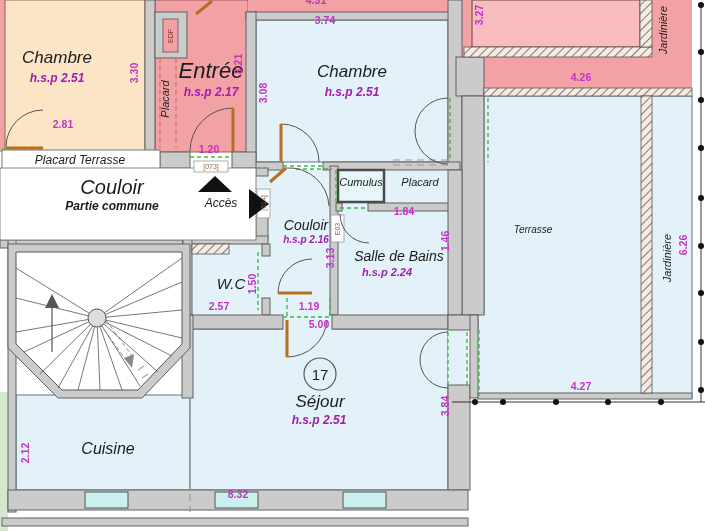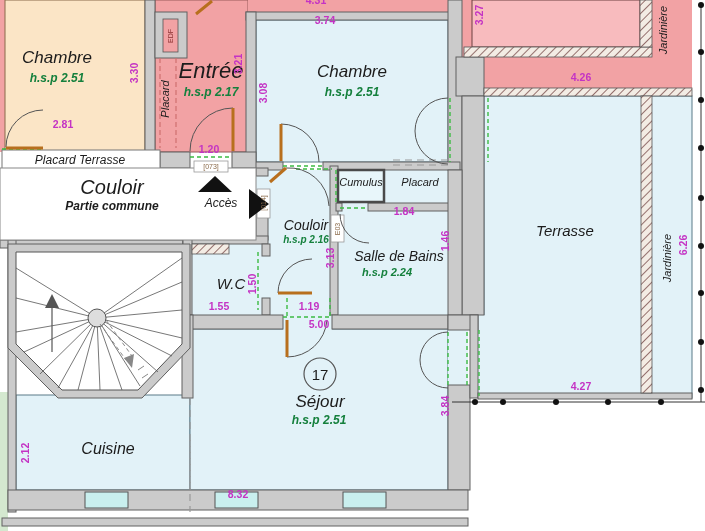--- a/index.html
+++ b/index.html
@@ -3,21 +3,21 @@
 <meta charset="utf-8">
 <style>
   html,body{margin:0;padding:0;background:#fff;}
   #stage{position:relative;width:705px;height:531px;background:#ffffff;overflow:hidden;
          font-family:"Liberation Sans",sans-serif;}
   #stage svg{position:absolute;left:0;top:0;}
   .lb{position:absolute;transform:translate(-50%,-50%);white-space:nowrap;line-height:1;
       color:#1c1c1c;font-family:"Liberation Sans",sans-serif;}
   .it{font-style:italic;}
   .rot{transform:translate(-50%,-50%) rotate(-90deg);}
-  .hsp{color:#15803d;font-style:italic;font-weight:bold;}
+  .hsp{color:#a21caf;font-style:italic;font-weight:bold;}
   .dim{color:#c433c4;font-size:10.5px;font-weight:bold;}
   .code{font-size:7px;color:#8a6a4a;}
   .edf{font-size:7px;color:#8a3030;}
 </style>
 </head>
 <body>
 
 <div id="stage">
 
 <svg width="705" height="531" viewBox="0 0 705 531">
@@ -240,37 +240,37 @@
 <span class="lb it" style="left:221px;top:203px;font-size:12px">Accès</span>
 <span class="lb code rot" style="left:263px;top:203px">[014]</span>
 <span class="lb it" style="left:352px;top:71px;font-size:17px">Chambre</span>
 <span class="lb hsp" style="left:352px;top:92px;font-size:12px">h.s.p 2.51</span>
 <span class="lb dim" style="left:325px;top:20px">3.74</span>
 <span class="lb dim rot" style="left:263px;top:93px">3.08</span>
 <span class="lb dim" style="left:316px;top:0px">4.31</span>
 <span class="lb dim rot" style="left:479px;top:15px">3.27</span>
 <span class="lb it rot" style="left:663px;top:30px;font-size:11px">Jardinière</span>
 <span class="lb dim" style="left:581px;top:77px">4.26</span>
-<span class="lb it" style="left:565px;top:230px;font-size:15px">Terrasse</span>
+<span class="lb it" style="left:533px;top:230px;font-size:10px">Terrasse</span>
 <span class="lb it rot" style="left:667px;top:258px;font-size:11px">Jardinière</span>
 <span class="lb dim rot" style="left:683px;top:245px">6.26</span>
 <span class="lb dim" style="left:581px;top:386px">4.27</span>
 <span class="lb it" style="left:306px;top:225px;font-size:14px">Couloir</span>
 <span class="lb hsp" style="left:306px;top:240px;font-size:10px">h.s.p 2.16</span>
 <span class="lb dim rot" style="left:330px;top:258px">3.13</span>
 <span class="lb code rot" style="left:337px;top:229px">E03</span>
 <span class="lb it" style="left:361px;top:182px;font-size:11px">Cumulus</span>
 <span class="lb it" style="left:420px;top:182px;font-size:11px">Placard</span>
 <span class="lb dim" style="left:404px;top:211px">1.84</span>
 <span class="lb dim rot" style="left:445px;top:241px">1.46</span>
 <span class="lb it" style="left:399px;top:256px;font-size:14px">Salle de Bains</span>
 <span class="lb hsp" style="left:387px;top:272px;font-size:11px">h.s.p 2.24</span>
 <span class="lb it" style="left:231px;top:283px;font-size:15px">W.C</span>
 <span class="lb dim rot" style="left:252px;top:284px">1.50</span>
-<span class="lb dim" style="left:219px;top:306px">1.55</span>
+<span class="lb dim" style="left:219px;top:306px">2.57</span>
 <span class="lb dim" style="left:309px;top:306px">1.19</span>
 <span class="lb dim" style="left:319px;top:324px">5.00</span>
 <span class="lb" style="left:320px;top:374px;font-size:15px">17</span>
 <span class="lb it" style="left:320px;top:401px;font-size:17px">Séjour</span>
 <span class="lb hsp" style="left:319px;top:420px;font-size:12px">h.s.p 2.51</span>
 <span class="lb dim" style="left:238px;top:494px">8.32</span>
 <span class="lb dim rot" style="left:445px;top:406px">3.84</span>
 <span class="lb it" style="left:108px;top:449px;font-size:16px">Cuisine</span>
 <span class="lb dim rot" style="left:25px;top:453px">2.12</span>
 

